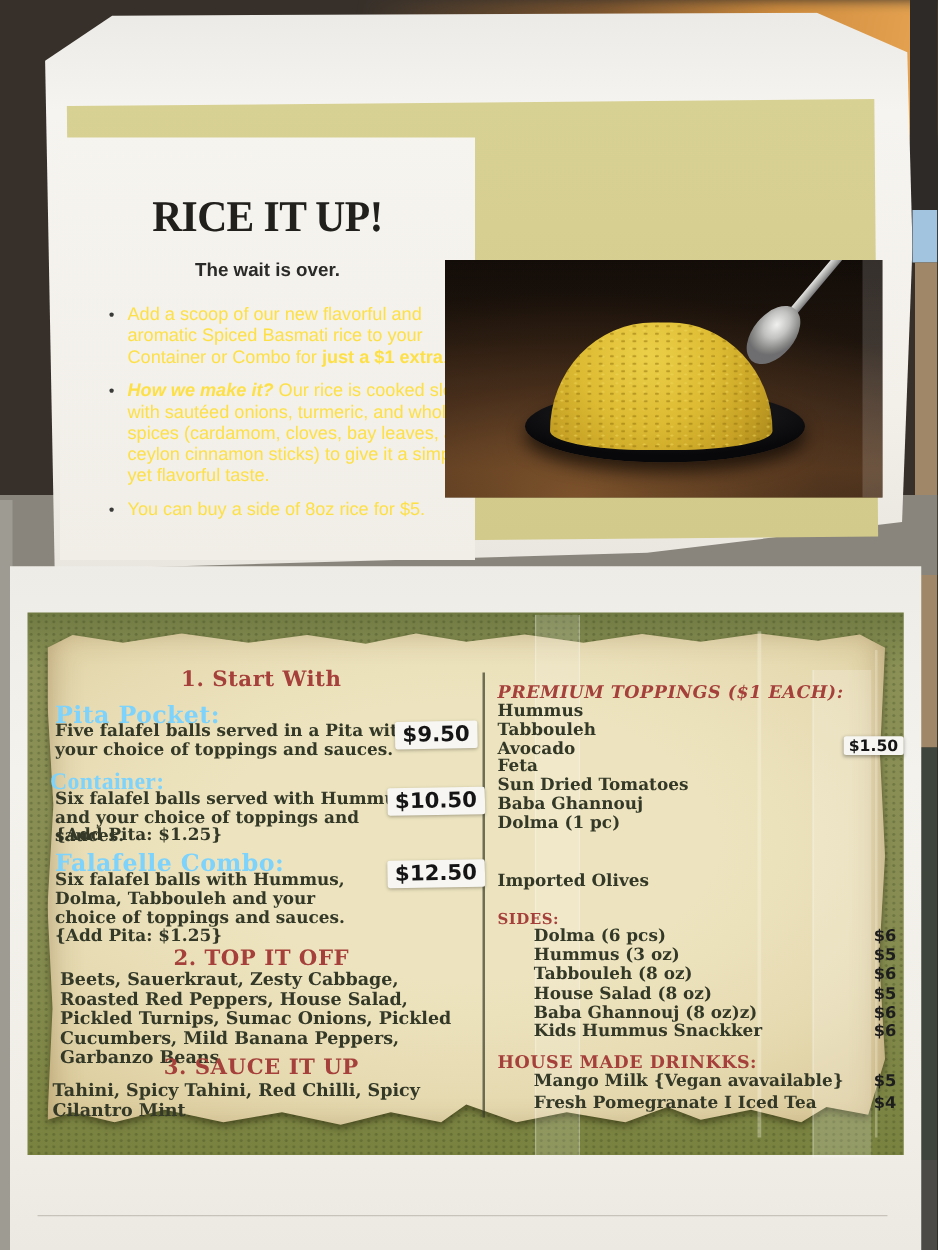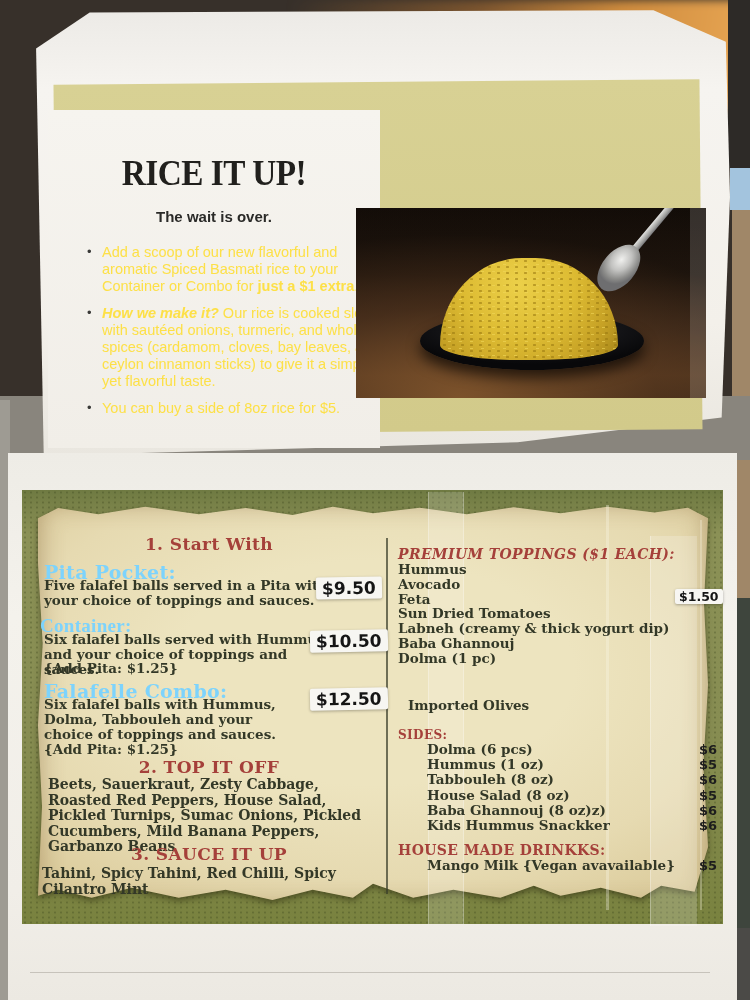--- a/index.html
+++ b/index.html
@@ -167,40 +167,41 @@
 
   <div class="abs m-serif m-head sec-title" style="left:40px;top:757px;">2. TOP IT OFF</div>
   <div class="abs m-serif m-text" style="left:48px;top:777px;width:336px;font-size:14px;line-height:15.5px;">Beets, Sauerkraut, Zesty Cabbage, Roasted Red Peppers, House Salad, Pickled Turnips, Sumac Onions, Pickled Cucumbers, Mild Banana Peppers, Garbanzo Beans</div>
 
   <div class="abs m-serif m-head sec-title" style="left:40px;top:844px;">3. SAUCE IT UP</div>
   <div class="abs m-serif m-text" style="left:42px;top:866px;width:336px;font-size:14px;line-height:15.5px;">Tahini, Spicy Tahini, Red Chilli, Spicy Cilantro Mint</div>
 
   <div class="abs m-serif m-head" style="left:398px;top:546px;font-size:14px;font-style:italic;">PREMIUM TOPPINGS ($1 EACH):</div>
   <div class="abs m-serif m-text r-items" style="left:398px;top:562px;line-height:14.8px;">
     <div>Hummus</div>
+    <div>Tabbouleh</div>
     <div>Avocado</div>
     <div>Feta</div>
     <div>Sun Dried Tomatoes</div>
-    <div>Labneh (creamy &amp; thick yogurt dip)</div>
     <div>Baba Ghannouj</div>
     <div>Dolma (1 pc)</div>
   </div>
   <div class="abs sticker small" style="left:646px;top:589px;margin-left:29px;">$1.50</div>
 
-  <div class="abs m-serif m-text" style="left:408px;top:698px;">Imported Olives</div>
+  <div class="abs m-serif m-text" style="left:398px;top:698px;">Imported Olives</div>
 
   <div class="abs m-serif m-head" style="left:398px;top:728px;font-size:12px;text-align:center;">SIDES:</div>
   <div class="abs m-serif m-text" style="left:398px;top:742px;width:320px;">
     <div class="r-row"><span>Dolma (6 pcs)</span><span class="r-price">$6</span></div>
-    <div class="r-row"><span>Hummus (1 oz)</span><span class="r-price">$5</span></div>
+    <div class="r-row"><span>Hummus (3 oz)</span><span class="r-price">$5</span></div>
     <div class="r-row"><span>Tabbouleh (8 oz)</span><span class="r-price">$6</span></div>
     <div class="r-row"><span>House Salad (8 oz)</span><span class="r-price">$5</span></div>
     <div class="r-row"><span>Baba Ghannouj (8 oz)z)</span><span class="r-price">$6</span></div>
     <div class="r-row"><span>Kids Hummus Snackker</span><span class="r-price">$6</span></div>
   </div>
 
   <div class="abs m-serif m-head" style="left:398px;top:842px;font-size:14px;">HOUSE MADE DRINKKS:</div>
   <div class="abs m-serif m-text" style="left:398px;top:858px;width:320px;">
     <div class="r-row" style="height:17px;"><span>Mango Milk {Vegan avavailable}</span><span class="r-price">$5</span></div>
+    <div class="r-row" style="height:17px;"><span>Fresh Pomegranate I Iced Tea</span><span class="r-price">$4</span></div>
   </div>
 
   <div class="abs pencil-line"></div>
 </div>
 
 </body></html>

